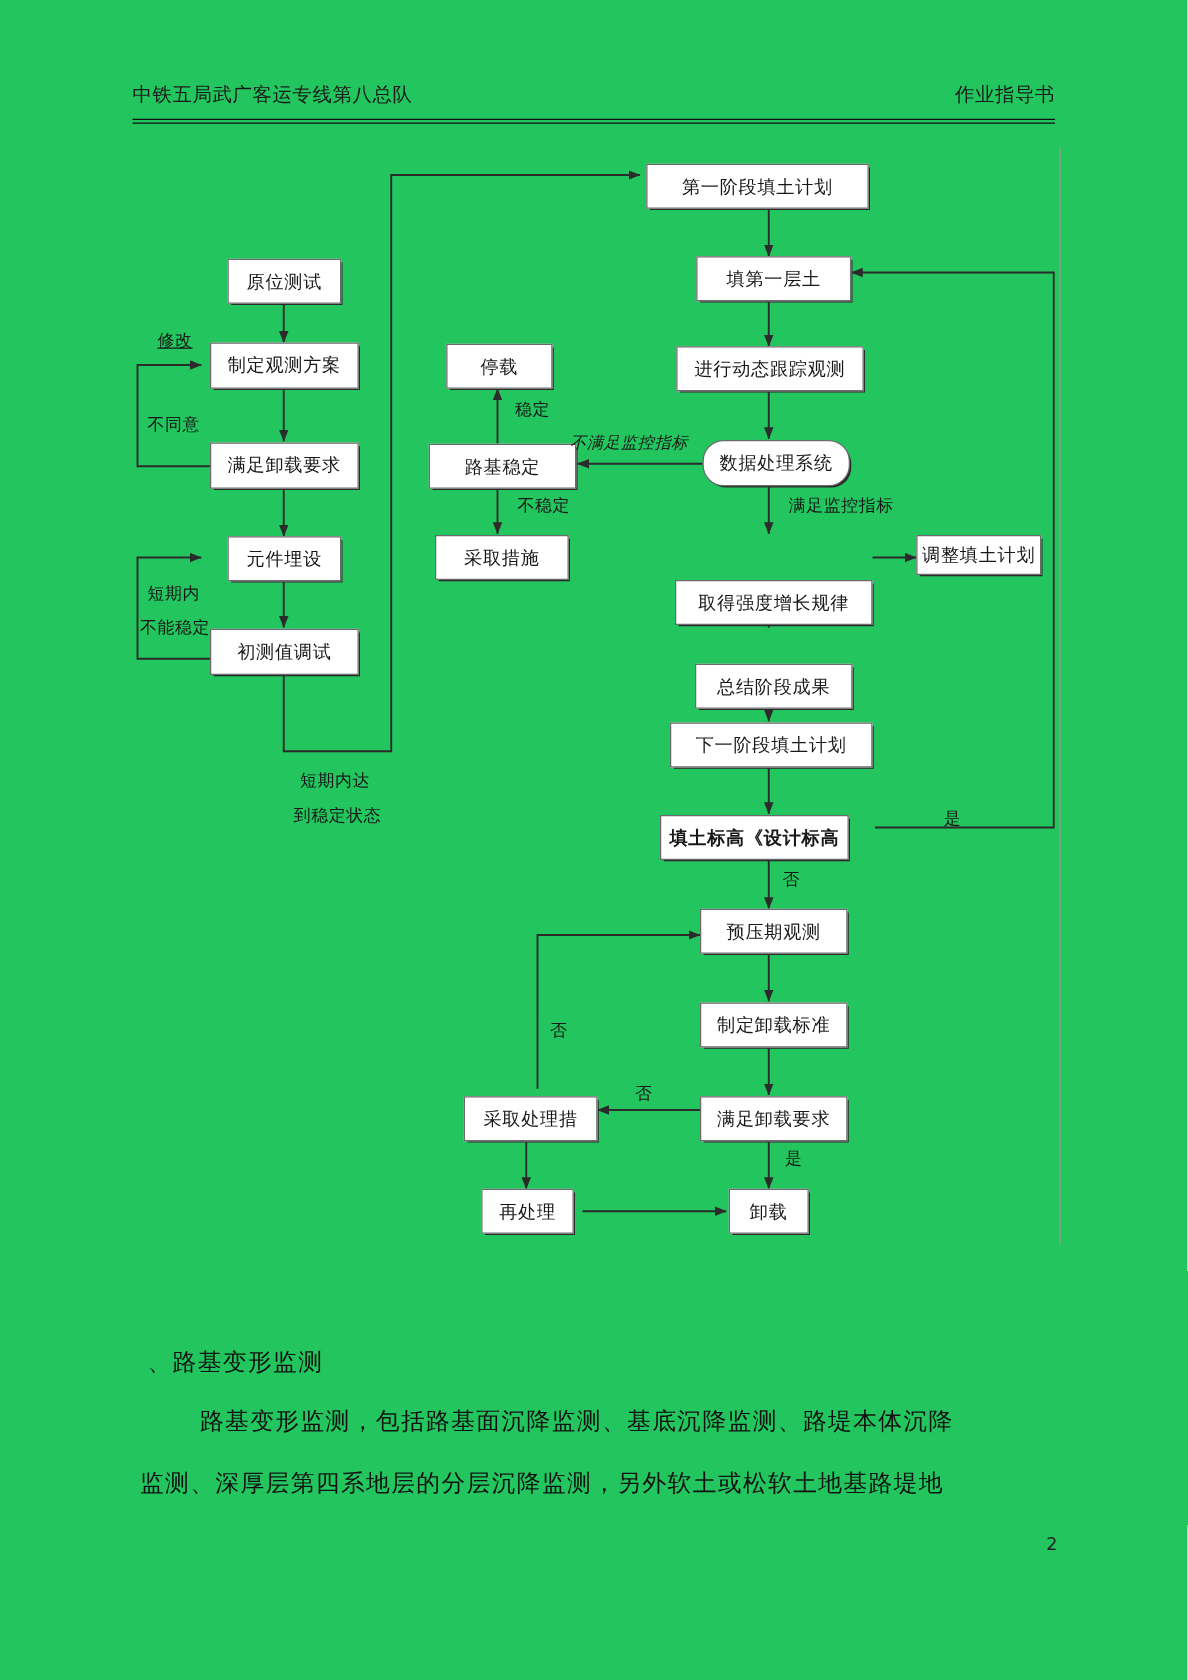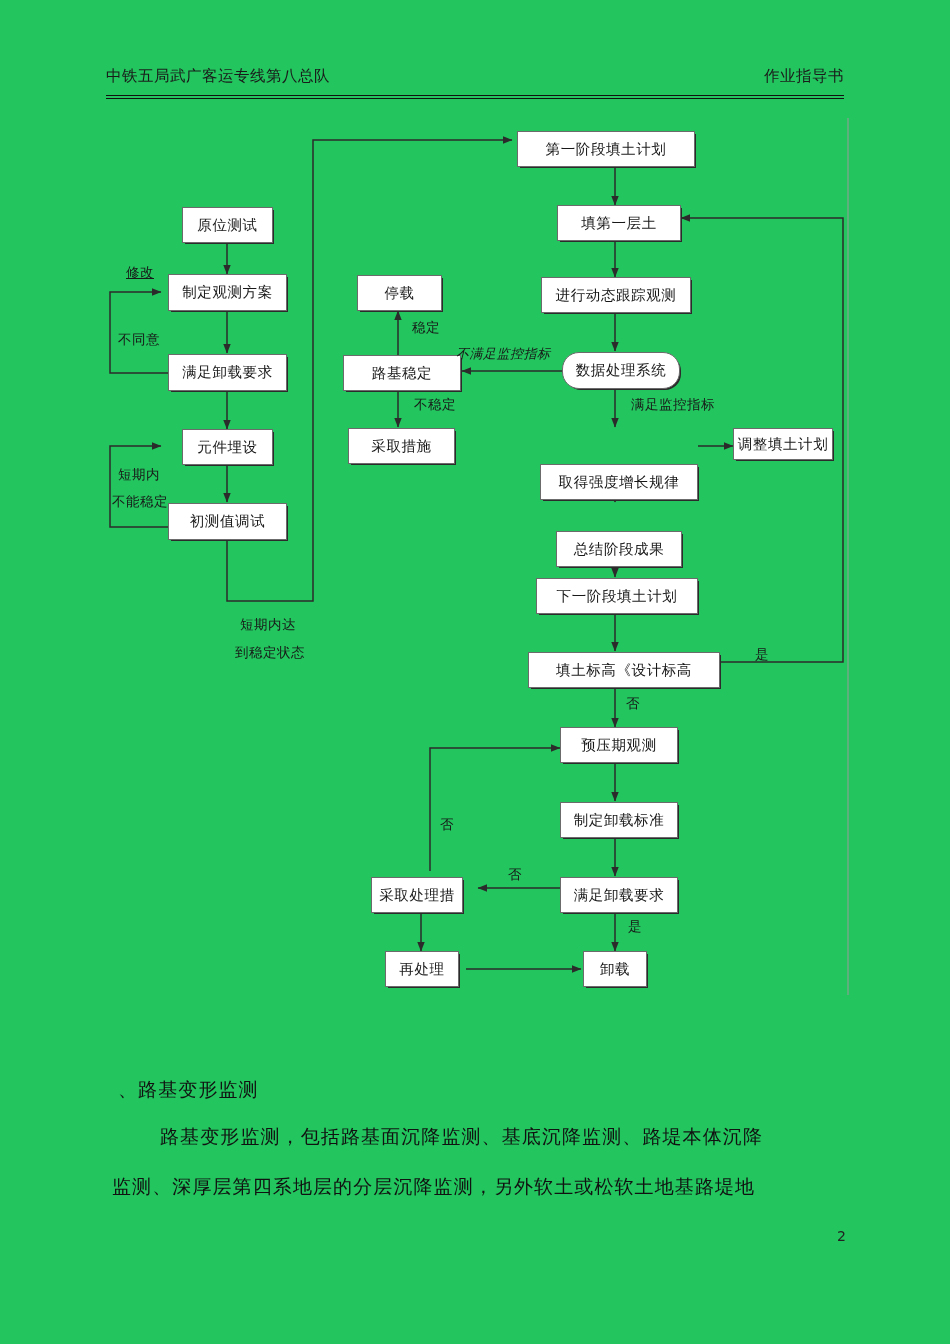--- a/index.html
+++ b/index.html
@@ -161,37 +161,37 @@
       </div>
 
     <div class="node" style="left:556px;top:503px;width:126px;height:36px;margin-top:28px;">
       <span>总结阶段成果</span>
       </div>
 
     <div class="node" style="left:536px;top:578px;width:162px;height:36px;">
       <span>下一阶段填土计划</span>
       </div>
 
-    <div class="node" style="left:528px;top:652px;width:192px;height:36px;">
+    <div class="node" style="left:528px;top:652px;width:151px;height:36px;font-weight:bold;">
       <span>填土标高《设计标高</span>
       </div>
 
     <div class="node" style="left:560px;top:727px;width:118px;height:36px;">
       <span>预压期观测</span>
       </div>
 
     <div class="node" style="left:560px;top:802px;width:118px;height:36px;">
       <span>制定卸载标准</span>
       </div>
 
     <div class="node" style="left:560px;top:877px;width:118px;height:36px;">
       <span>满足卸载要求</span>
       </div>
 
-    <div class="node" style="left:371px;top:877px;width:92px;height:36px;">
+    <div class="node" style="left:371px;top:877px;width:107px;height:36px;">
       <span>采取处理措</span>
       </div>
 
     <div class="node" style="left:385px;top:951px;width:74px;height:36px;">
       <span>再处理</span>
       </div>
 
     <div class="node" style="left:583px;top:951px;width:64px;height:36px;">
       <span>卸载</span>
       </div>

